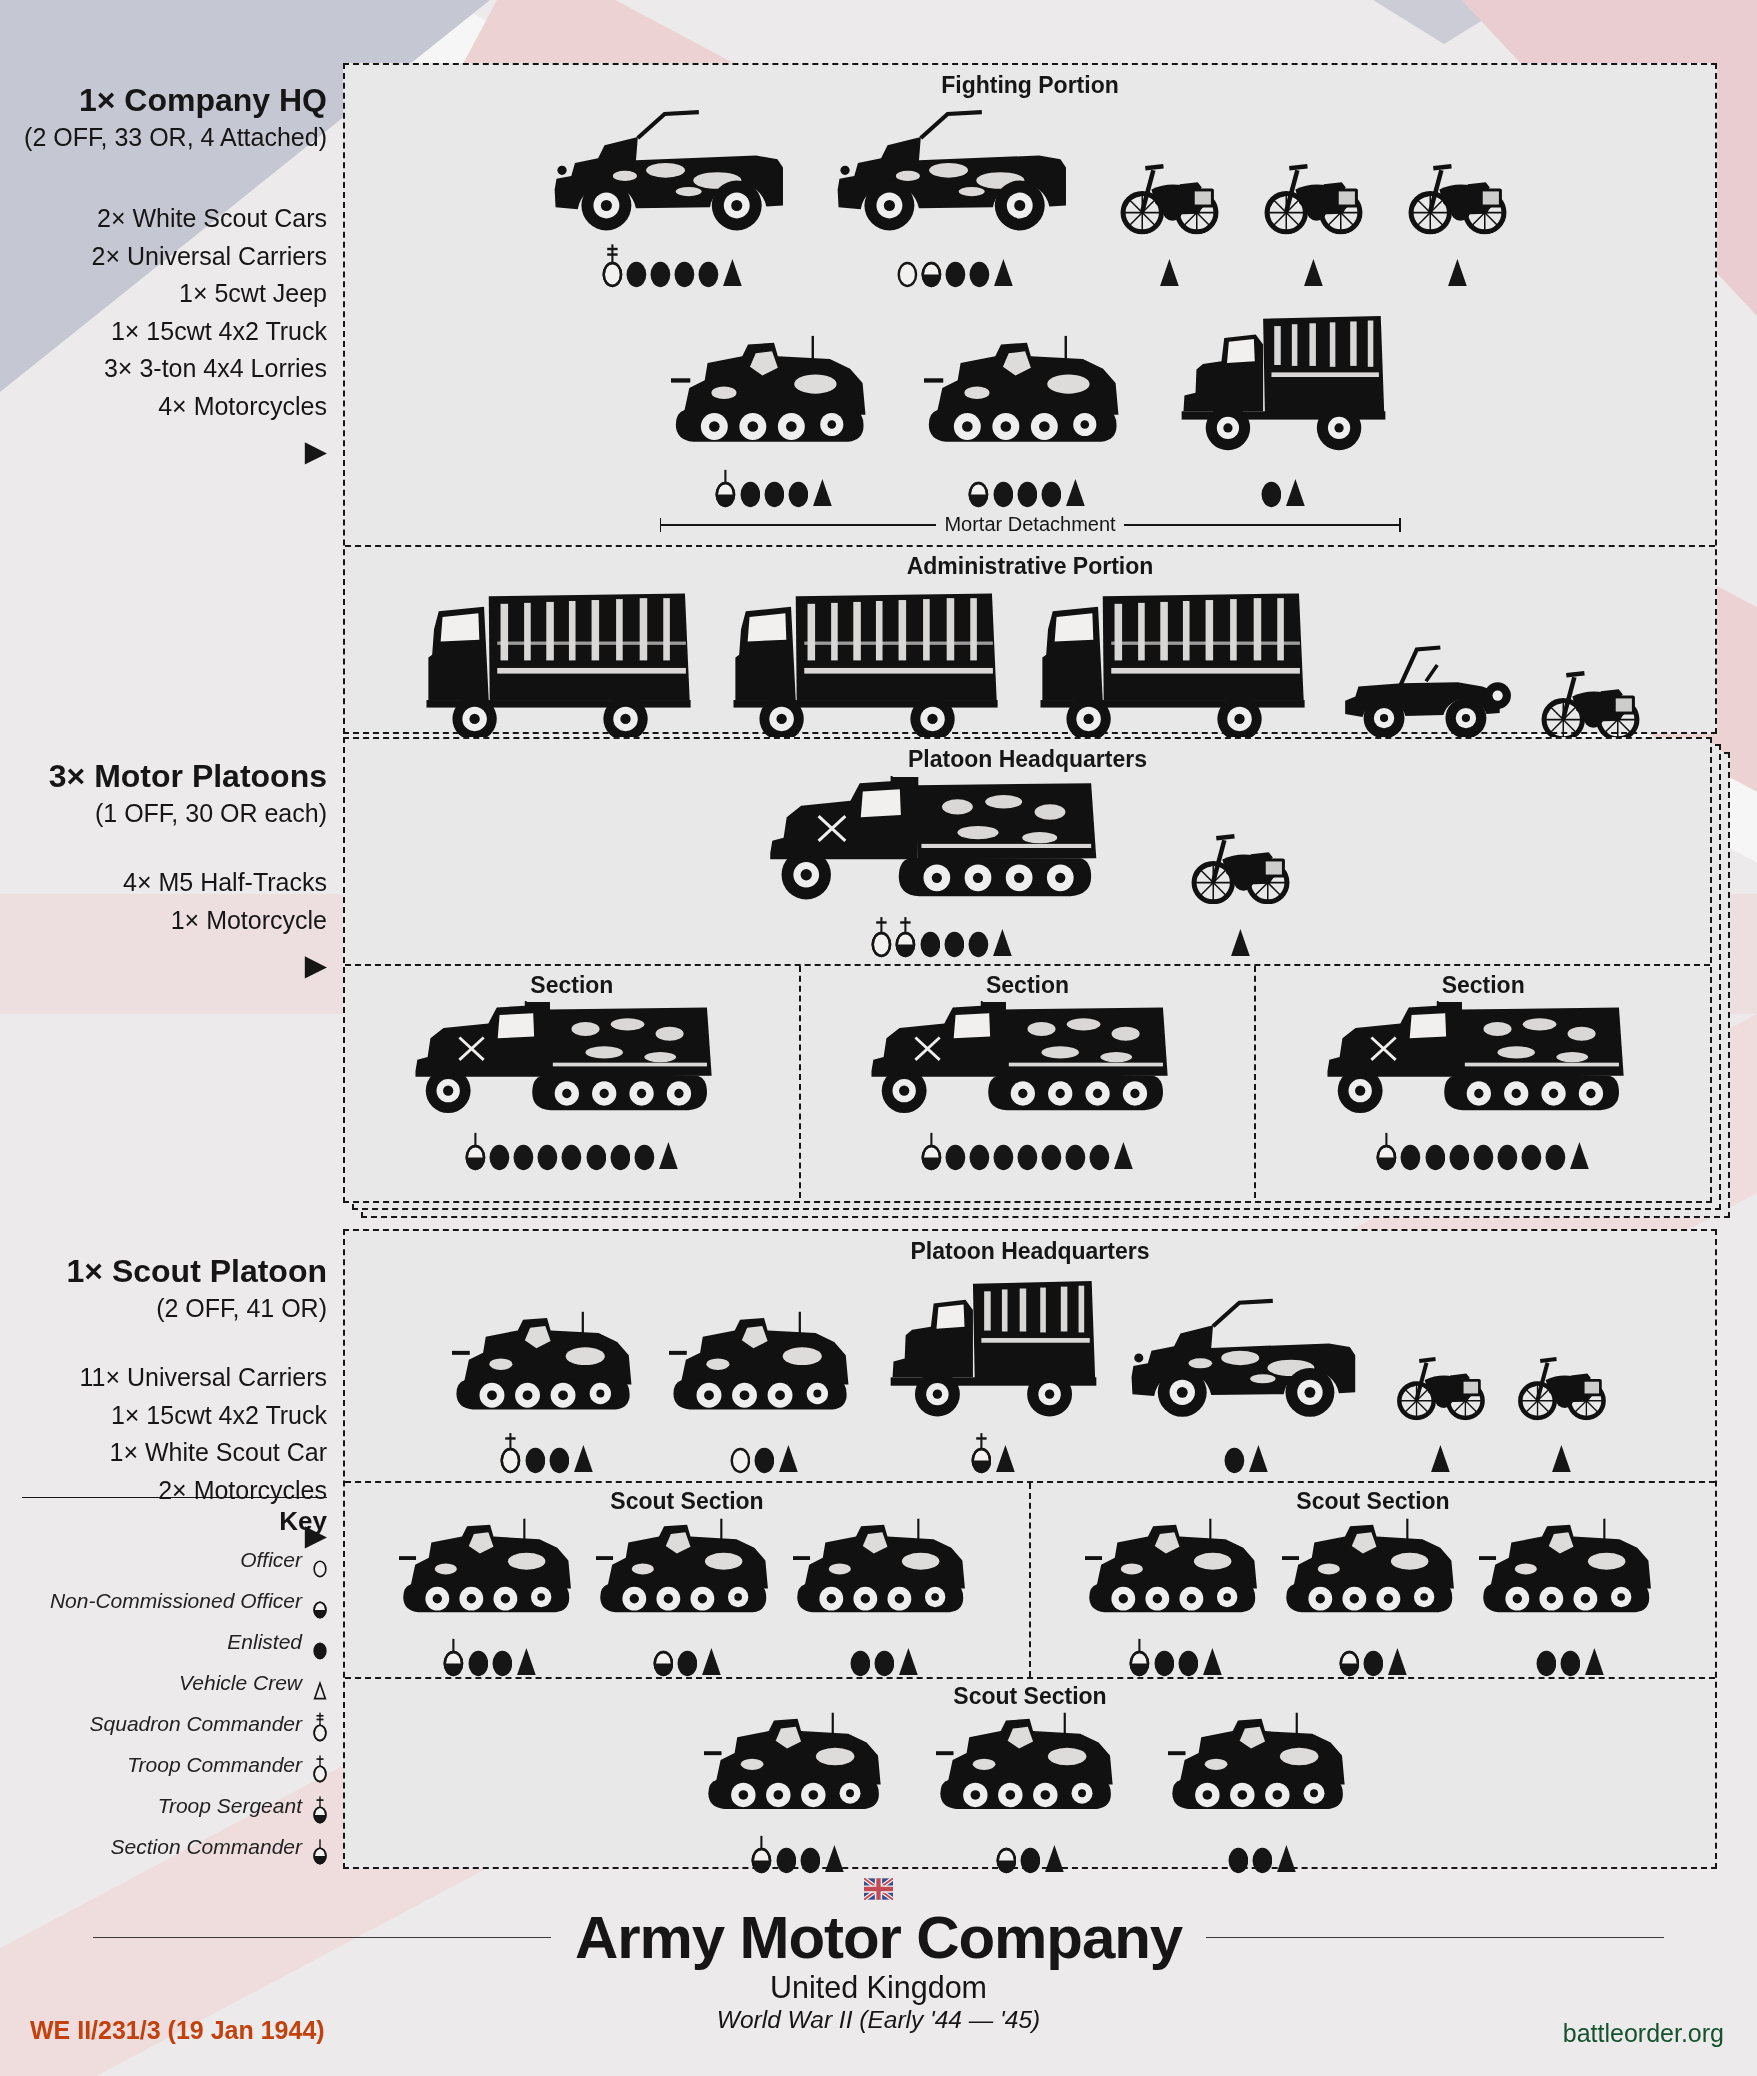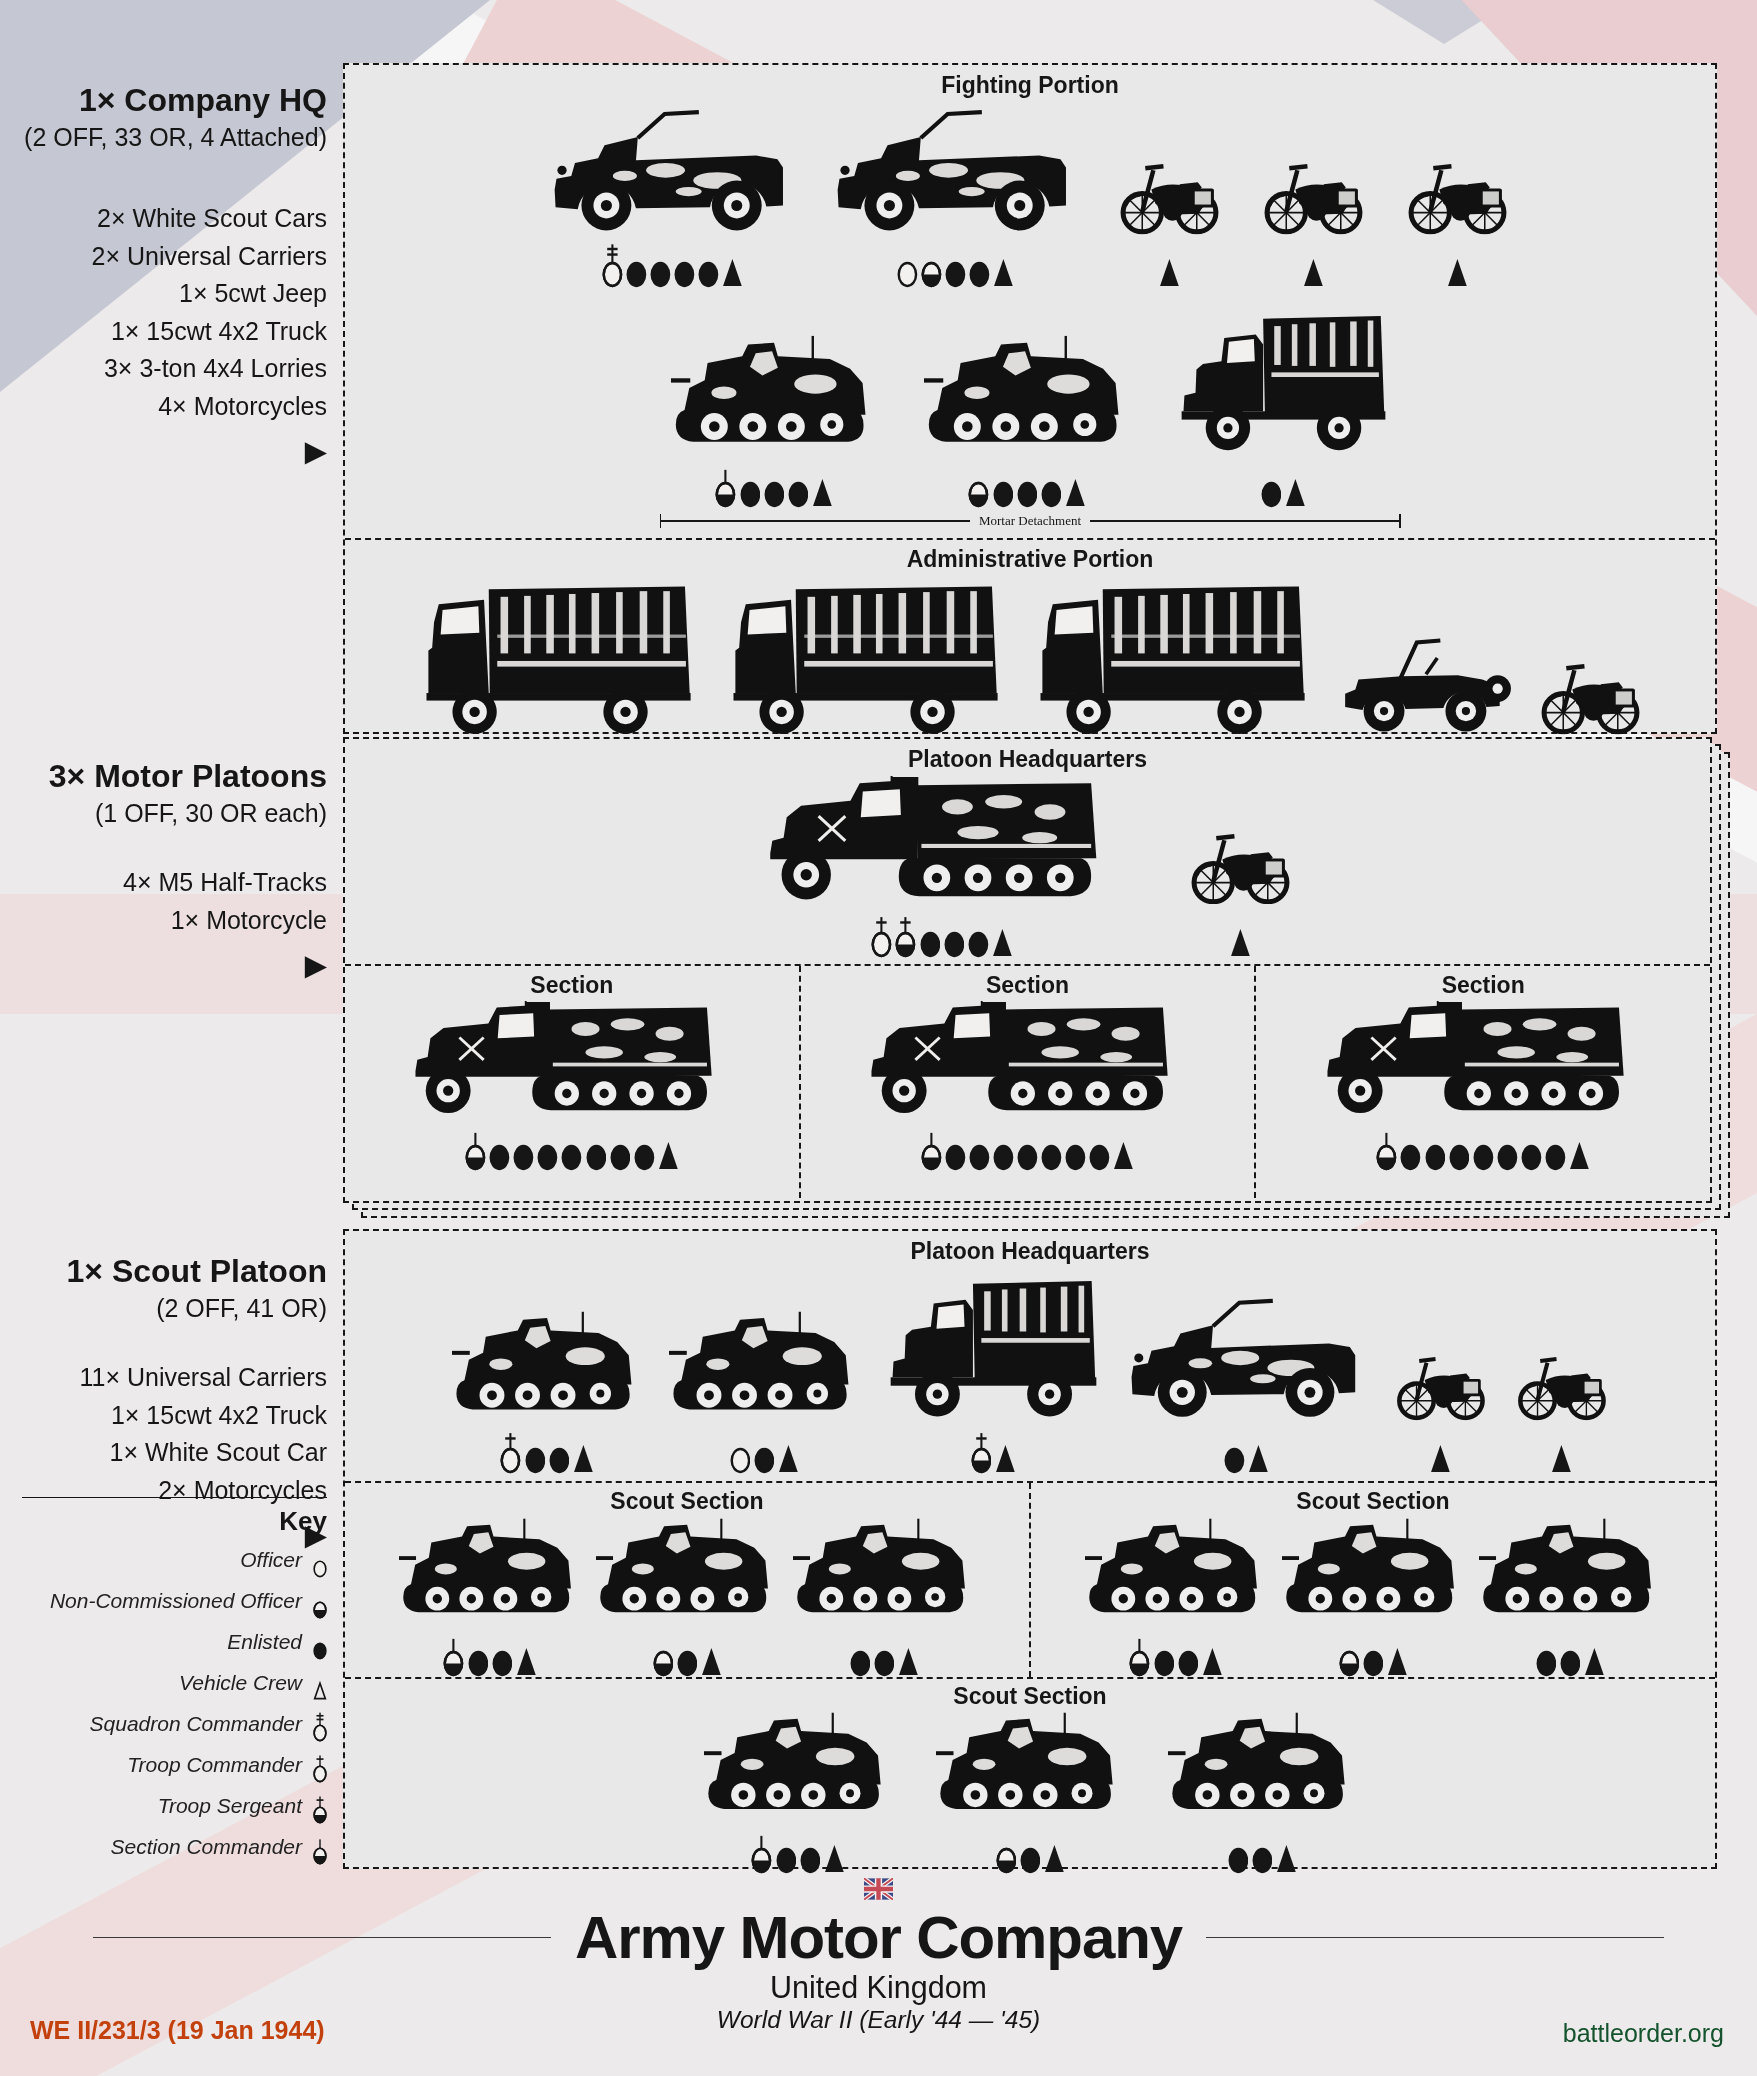--- a/index.html
+++ b/index.html
@@ -53,21 +53,21 @@
   .v-carrier{width:207px;} .row-scouthq .v-carrier{width:191px;}
   .cell-scoutsec .v-carrier{width:183px;} .row-secbottom .v-carrier{width:188px;}
   .v-truck15{width:213px;} .row-scouthq .v-truck15{width:215px;}
   .v-lorry{width:283px;}   .v-jeep{width:174px;}
   .v-moto{width:106px;}    .row-scouthq .v-moto{width:95px;}
   .v-halftrack{width:360px;} .cell-section .v-halftrack{width:327px;}
   
   .bracket{display:flex;align-items:center;width:741px;margin:5.4px auto 0;}
   .bracket .tick{width:1.6px;height:14px;background:#161616;}
   .bracket .line{flex:1;height:1.6px;background:#161616;}
-  .bracket .blabel{font-size:13px;margin:0 8.7px;white-space:nowrap;font-family:Liberation Serif, serif;}
+  .bracket .blabel{font-size:20px;margin:0 8.7px;white-space:nowrap;}
   
   .cells{display:flex;border-top:2.7px dashed #161616;margin:6.5px -11px 0;flex:1;}
   .cell{flex:1;display:flex;flex-direction:column;padding-top:2.2px;}
   .cell+.cell{border-left:2.2px dashed #161616;}
   .bottomsec{border-top:2.7px dashed #161616;margin:0 -11px;padding-top:1.1px;flex:1;}
   
   .key{position:absolute;left:22px;top:1497px;width:305px;text-align:right;}
   .key-rule{border-top:1.6px solid #161616;}
   .key-title{font-size:26px;font-weight:bold;margin-top:7.6px;}
   .key-row{display:flex;justify-content:flex-end;align-items:center;gap:11px;margin-top:6px;}

